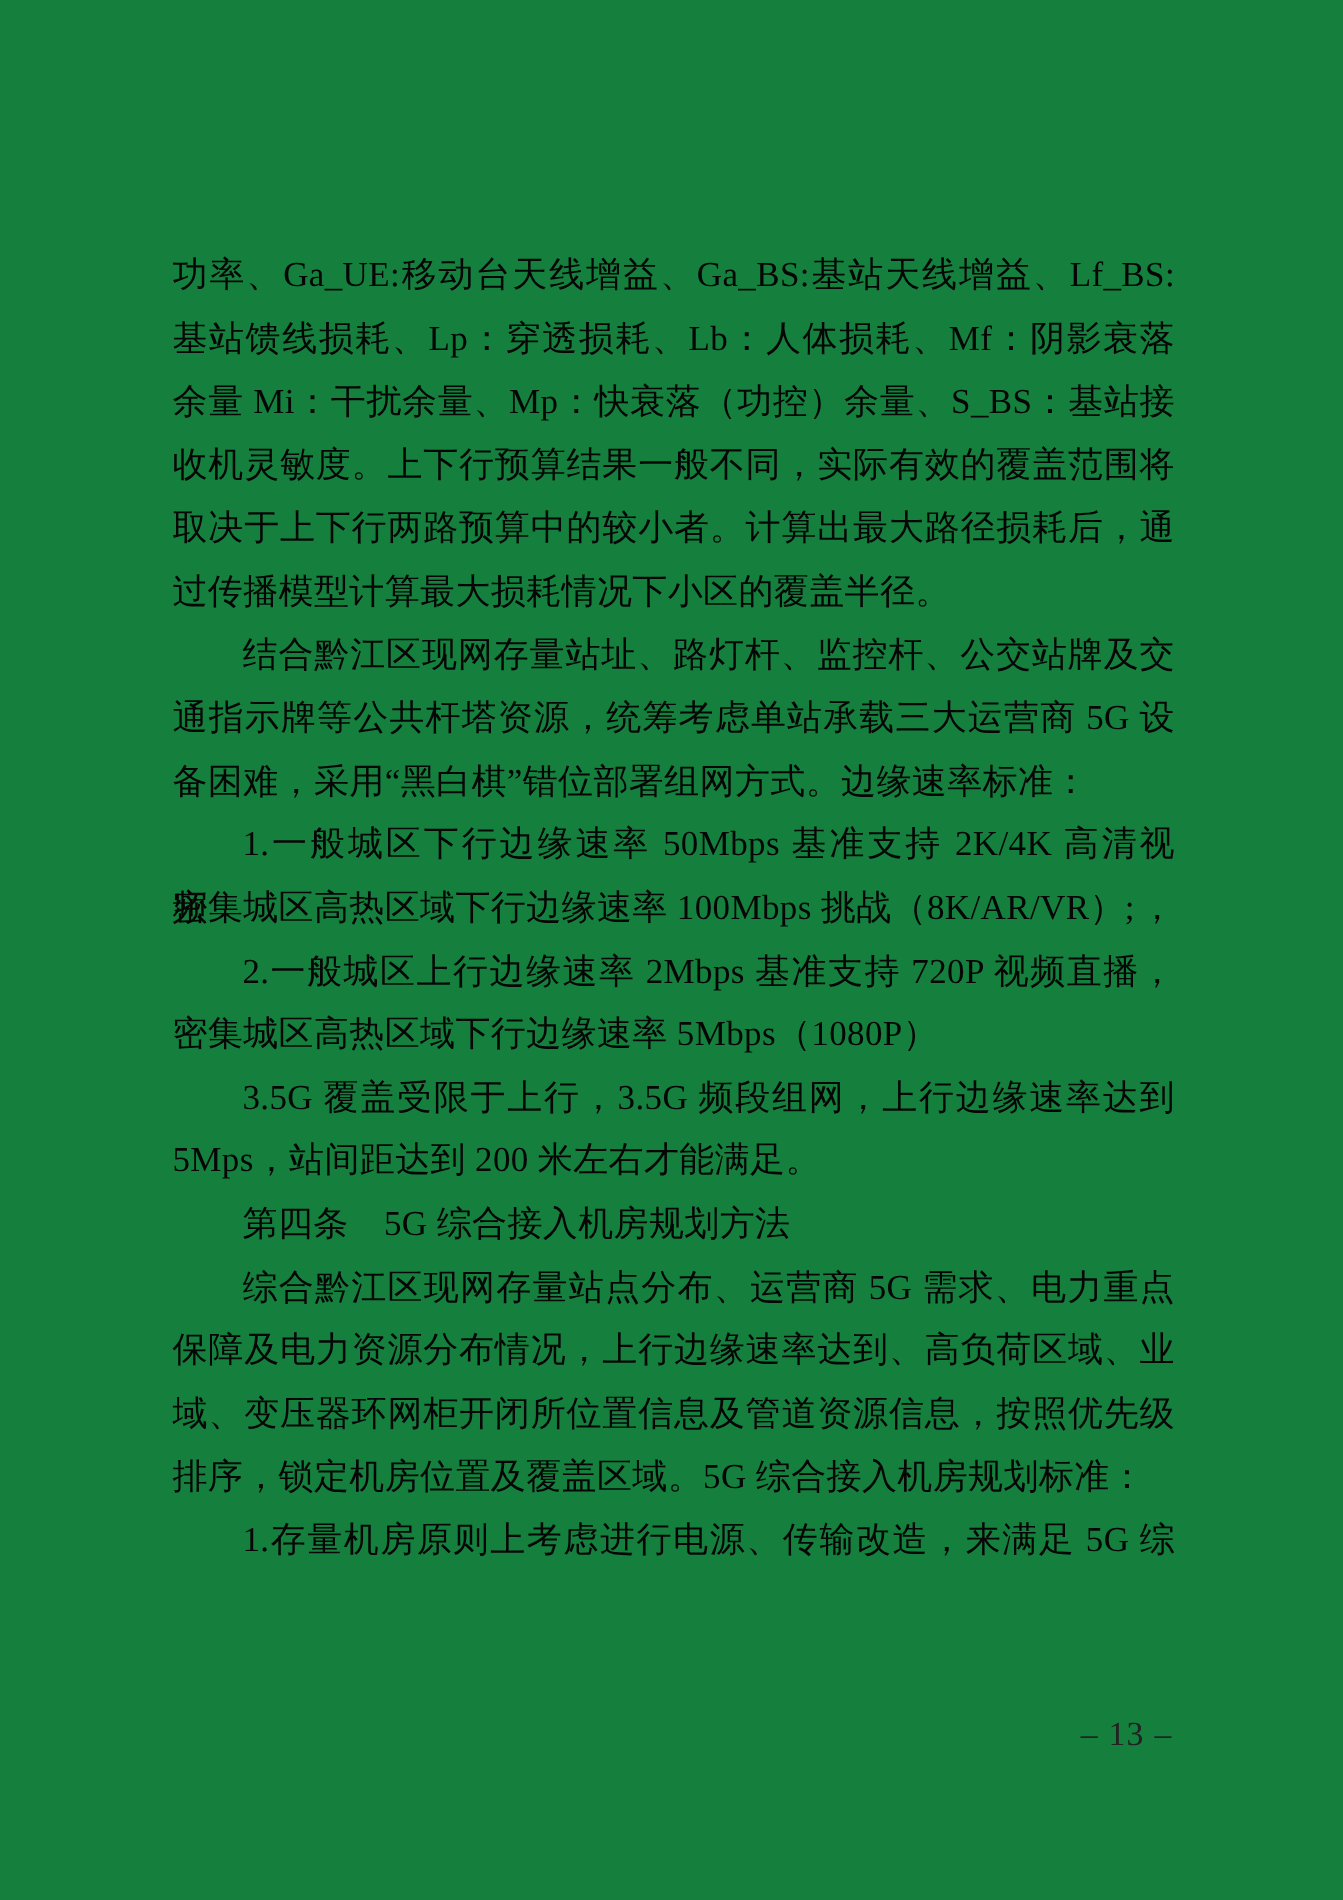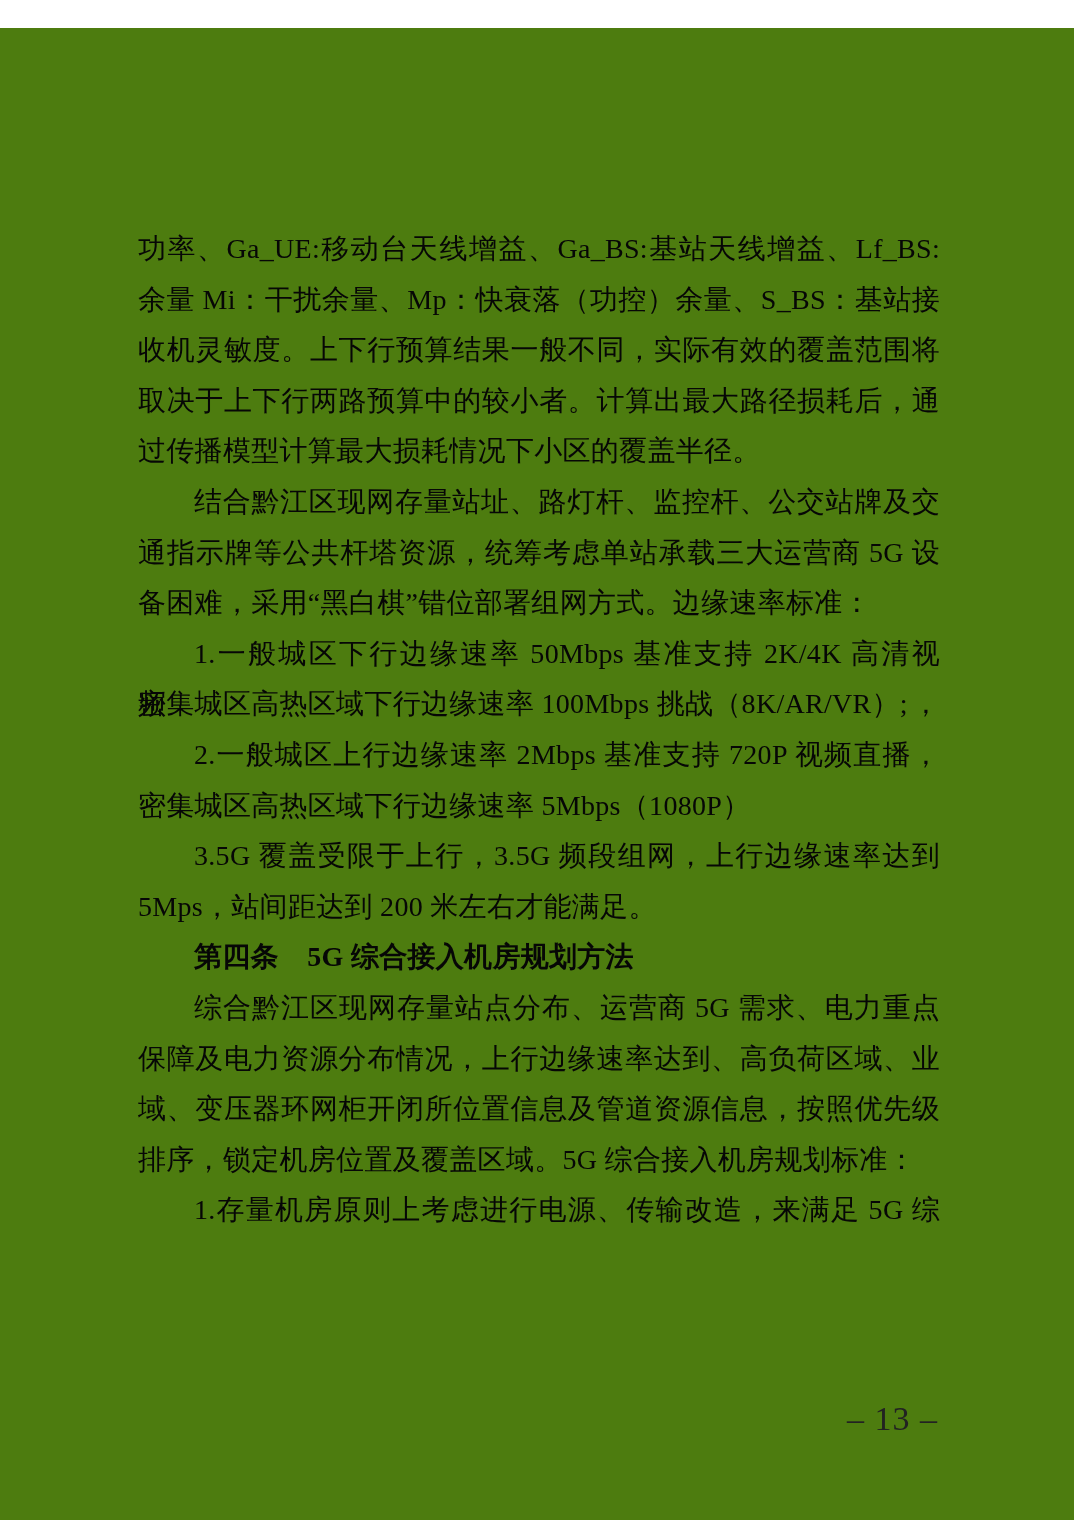--- a/index.html
+++ b/index.html
@@ -11,22 +11,21 @@
     width: 1074px;
     height: 1520px;
     position: relative;
     overflow: hidden;
     font-family: "Liberation Serif", "DejaVu Serif", serif;
     color: #000000;
   }
   .page {
     position: absolute;
     inset: 0;
-    background: #4d7c0f;
-    margin-top: 28px;
+    background: #15803d;
   }
   .doc-body {
     position: absolute;
     left: 138px;
     top: 196px;
     width: 802px;
     font-size: 28px;
     line-height: 50.6px;
     letter-spacing: 0.3px;
     color: #060606;
@@ -38,40 +37,41 @@
     white-space: normal;
   }
   .line.fill {
     text-align: justify;
     text-align-last: justify;
   }
   .line.indent {
     text-indent: 2em;
   }
   .line.heading {
-    font-weight: 700;
+    font-weight: 400;
   }
   .page-footer {
     position: absolute;
     top: 1372px;
     left: 0;
     right: 136px;
     text-align: right;
-    font-size: 34px;
+    font-size: 27px;
     letter-spacing: 1px;
     color: #222222;
   }
 </style>
 </head>
 <body>
 
 <div class="page">
 
   <div class="doc-body">
       <div class="line fill">功率、Ga_UE:移动台天线增益、Ga_BS:基站天线增益、Lf_BS:</div>
+      <div class="line fill">基站馈线损耗、Lp：穿透损耗、Lb：人体损耗、Mf：阴影衰落</div>
       <div class="line fill">余量 Mi：干扰余量、Mp：快衰落（功控）余量、S_BS：基站接</div>
       <div class="line fill">收机灵敏度。上下行预算结果一般不同，实际有效的覆盖范围将</div>
       <div class="line fill">取决于上下行两路预算中的较小者。计算出最大路径损耗后，通</div>
       <div class="line">过传播模型计算最大损耗情况下小区的覆盖半径。</div>
       <div class="line fill indent">结合黔江区现网存量站址、路灯杆、监控杆、公交站牌及交</div>
       <div class="line fill">通指示牌等公共杆塔资源，统筹考虑单站承载三大运营商 5G 设</div>
       <div class="line">备困难，采用“黑白棋”错位部署组网方式。边缘速率标准：</div>
       <div class="line fill indent">1.一般城区下行边缘速率 50Mbps 基准支持 2K/4K 高清视频，</div>
       <div class="line">密集城区高热区域下行边缘速率 100Mbps 挑战（8K/AR/VR）;</div>
       <div class="line fill indent">2.一般城区上行边缘速率 2Mbps 基准支持 720P 视频直播，</div>

